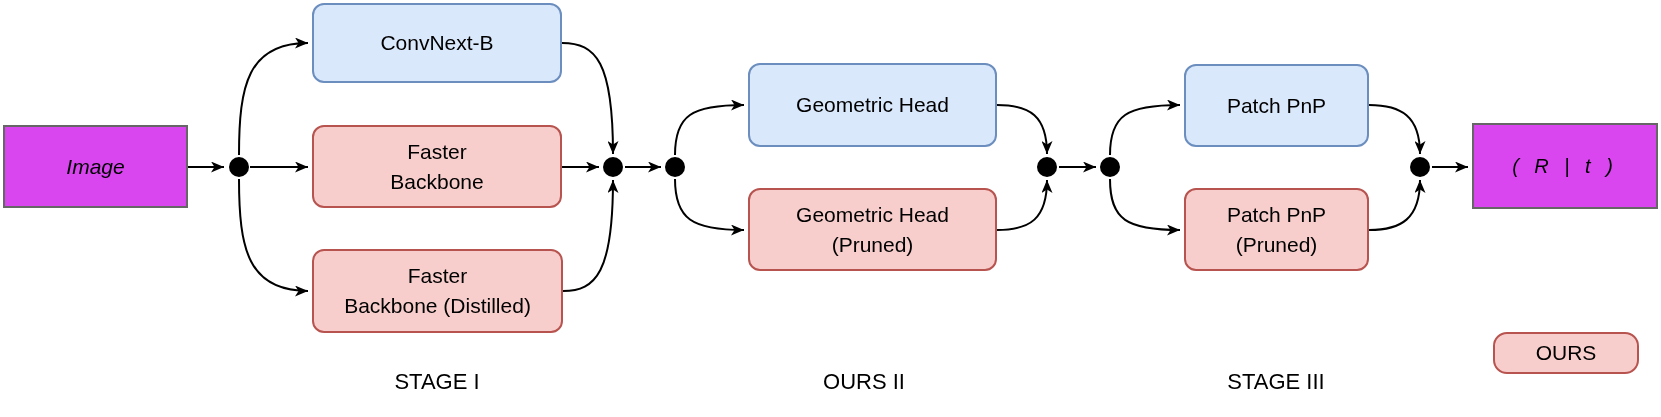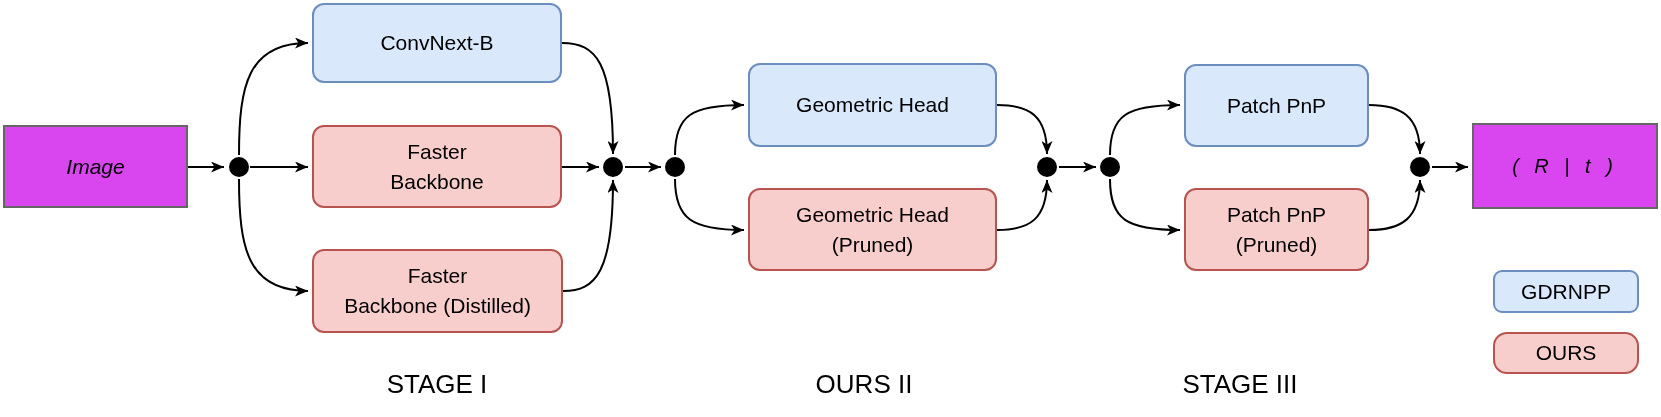--- a/index.html
+++ b/index.html
@@ -34,21 +34,21 @@
     white-space: pre-line;
   }
   .node.rounded { border-radius: 12px; border: 2px solid; }
   .node.rect    { border-radius: 0;    border: 2px solid; }
   .node.blue { background: #dae8fc; border-color: #6c8ebf; }
   .node.red  { background: #f8cecc; border-color: #b85450; }
   .node.gray { background: #d946ef; border-color: #666666; font-style: italic; }
   .stage-label {
     position: absolute;
     transform: translateX(-50%);
-    font-size: 26px;
+    font-size: 22px;
     color: #000000;
     white-space: nowrap;
   }
   .legend-chip {
     position: absolute;
     box-sizing: border-box;
     display: flex;
     align-items: center;
     justify-content: center;
     font-size: 21px;
@@ -140,22 +140,19 @@
   <div class="node rounded blue" style="left:1184px; top:64px; width:185px; height:83px;">
     <span>Patch PnP</span>
   </div>
   <div class="node rounded red" style="left:1184px; top:188px; width:185px; height:83px;">
     <span>Patch PnP
 (Pruned)</span>
   </div>
 
   <div class="stage-label" style="left:437px; top:369px;">STAGE I</div>
   <div class="stage-label" style="left:864px; top:369px;">OURS II</div>
-  <div class="stage-label" style="left:1240px; top:369px;text-align:right;">STAGE III</div>
+  <div class="stage-label" style="left:1276px; top:369px;text-align:right;">STAGE III</div>
 
-  <div class="legend-chip blue" style="left:1493px; top:270px; width:146px; height:43px;">
-    <span>GDRNPP</span>
-  </div>
   <div class="legend-chip red" style="left:1493px; top:332px; width:146px; height:42px;border-radius:14px;">
     <span>OURS</span>
   </div>
 
 </div>
 
 </body></html>

